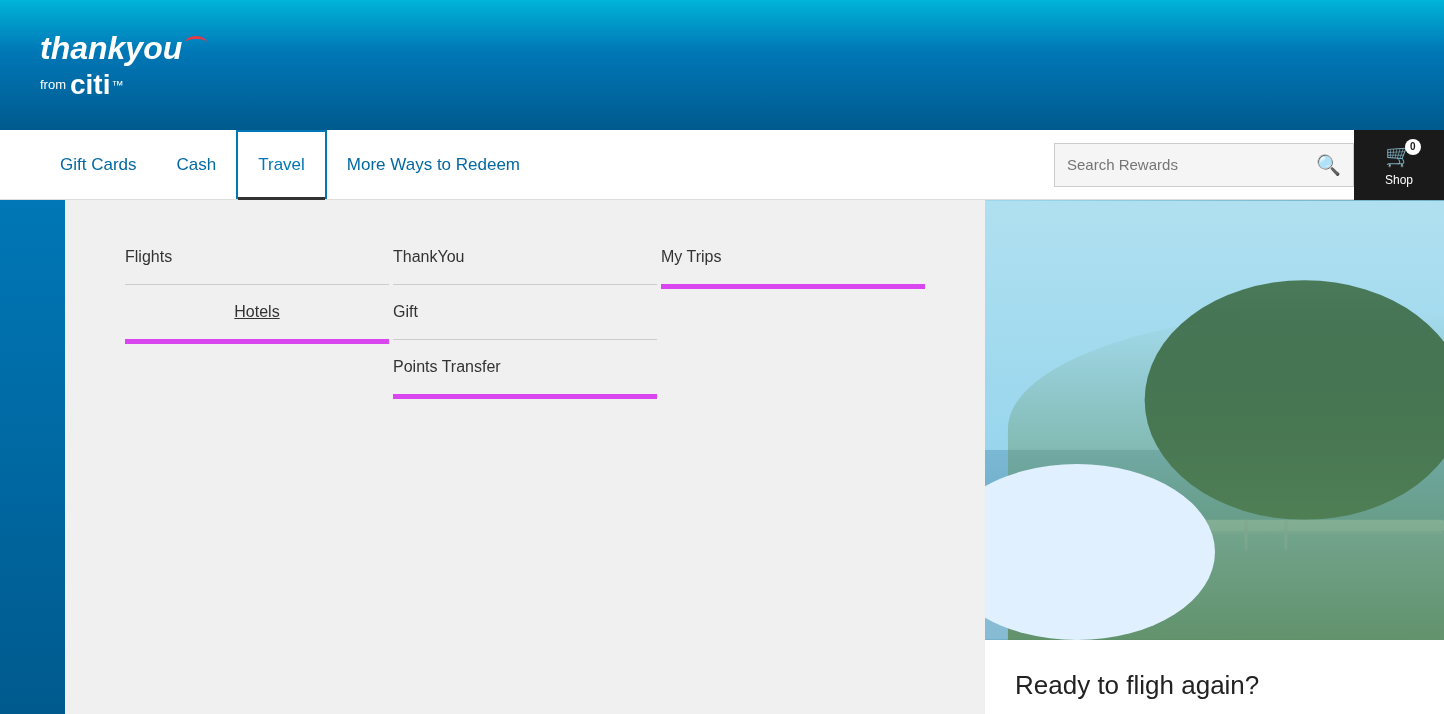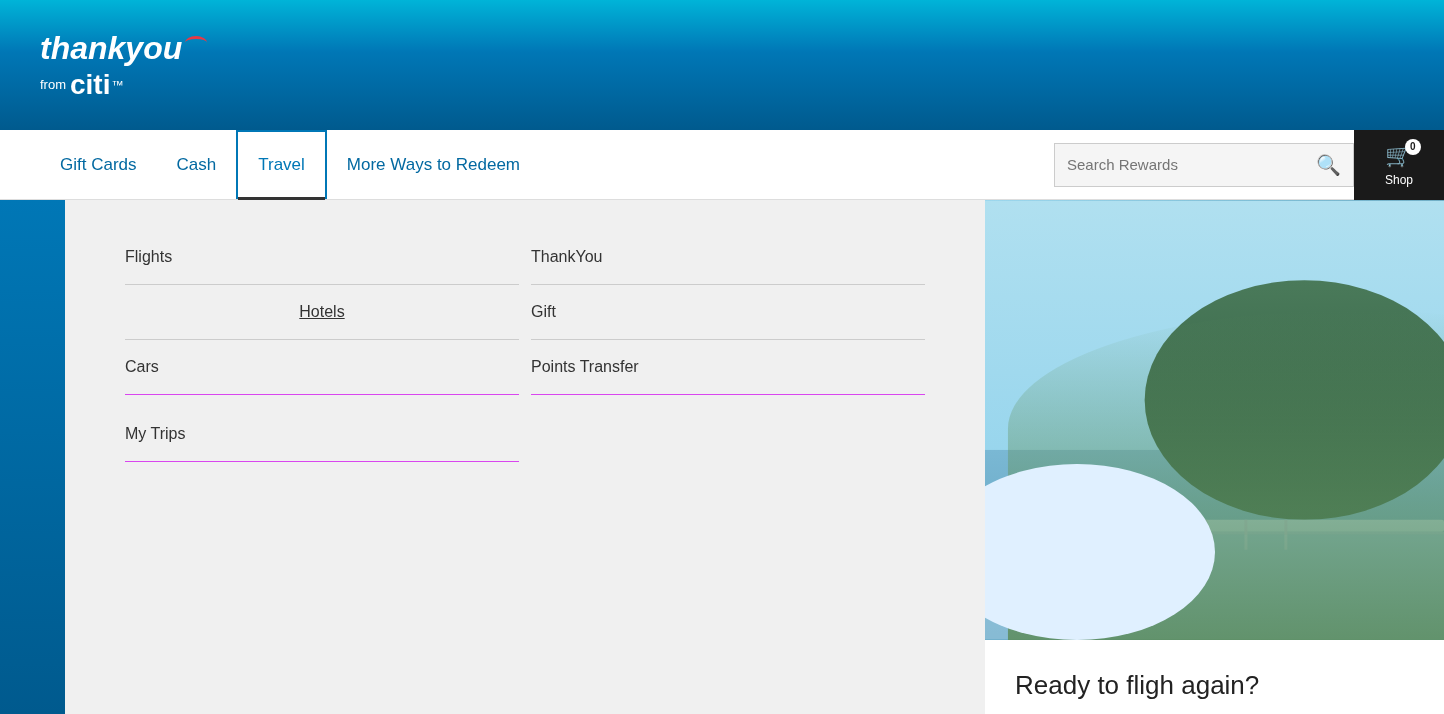--- a/index.html
+++ b/index.html
@@ -150,42 +150,42 @@
     }
 
     
     .dropdown-content {
       background: #f0f0f0;
       width: 920px;
       padding: 30px 60px;
     }
     .dropdown-grid {
       display: grid;
-      grid-template-columns: 1fr 1fr;
-      gap: 12px;
+      grid-template-columns: 1fr 1fr 1fr;
+      gap: 4px;
     }
     .dropdown-col {
       display: flex;
       flex-direction: column;
     }
     .dropdown-item {
       font-size: 16px;
       color: #333;
       padding: 18px 0;
       border-bottom: 1px solid #ccc;
       cursor: pointer;
       display: block;
       text-decoration: none;
     }
     .dropdown-item.underlined {
       text-decoration: underline;
       text-align: center;
     }
     .dropdown-item:last-child {
-      border-bottom: 1px solid #d946ef;
+      border-bottom: 5px solid #d946ef;
     }
 
     
     .right-panel {
       flex: 1;
       background: white;
       position: relative;
       overflow: hidden;
     }
     .travel-image {
@@ -288,23 +288,20 @@
 
   <div class="dropdown-content">
     <div class="dropdown-grid">
 
       <div class="dropdown-col">
         <a class="dropdown-item">
           <span>Flights</span>
         </a>
         <a class="dropdown-item underlined">
           <span>Hotels</span>
-        </a>
-        <a class="dropdown-item">
-          <span>Cars</span>
         </a>
       </div>
 
       <div class="dropdown-col">
         <a class="dropdown-item">
           <span>ThankYou</span>
         </a>
         <a class="dropdown-item">
           <span>Gift</span>
         </a>

